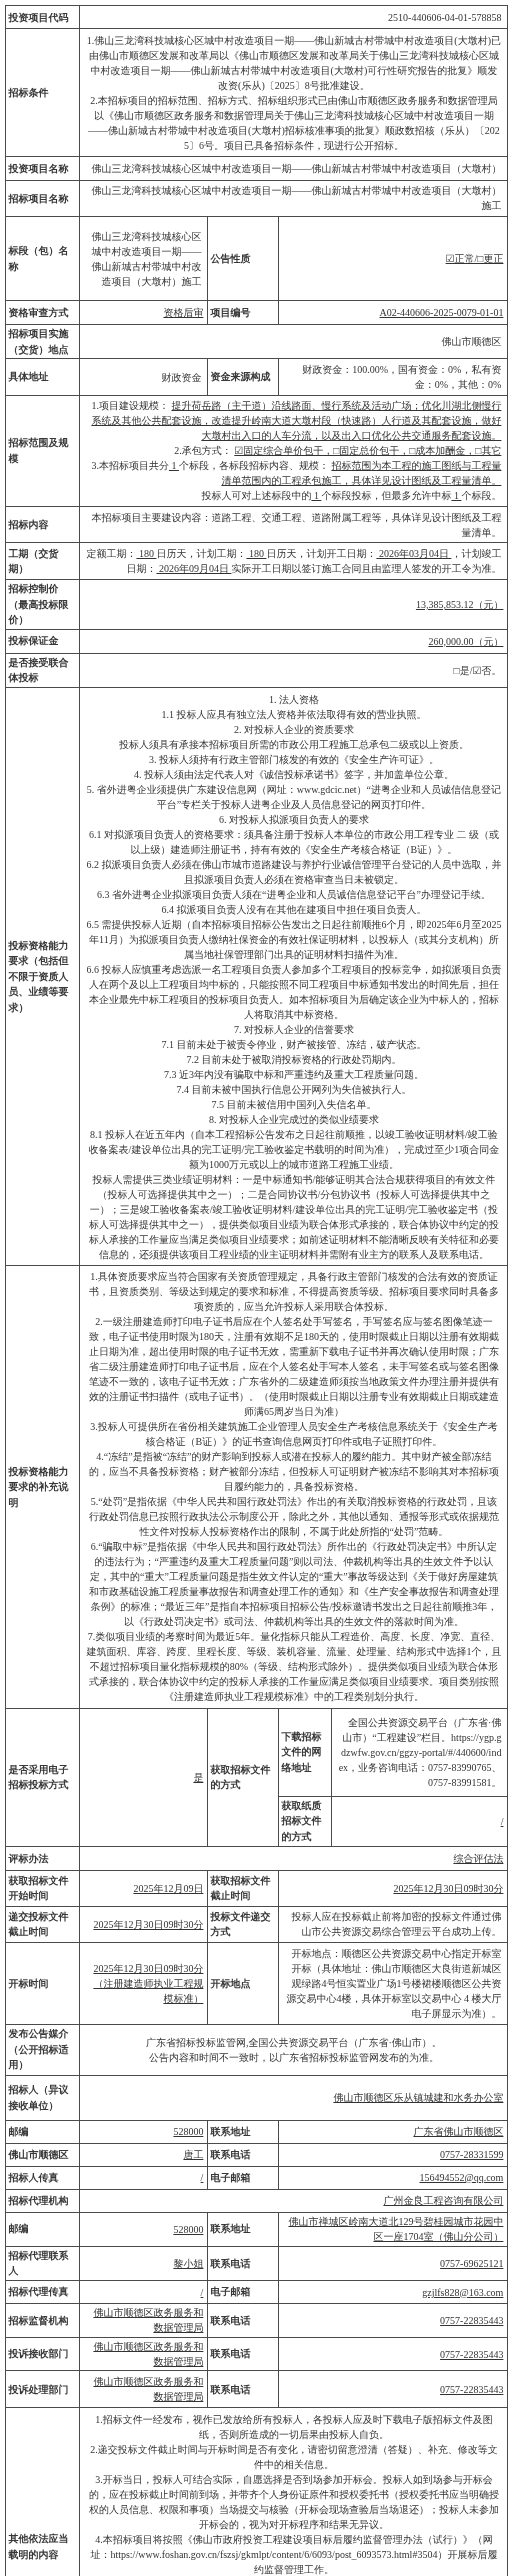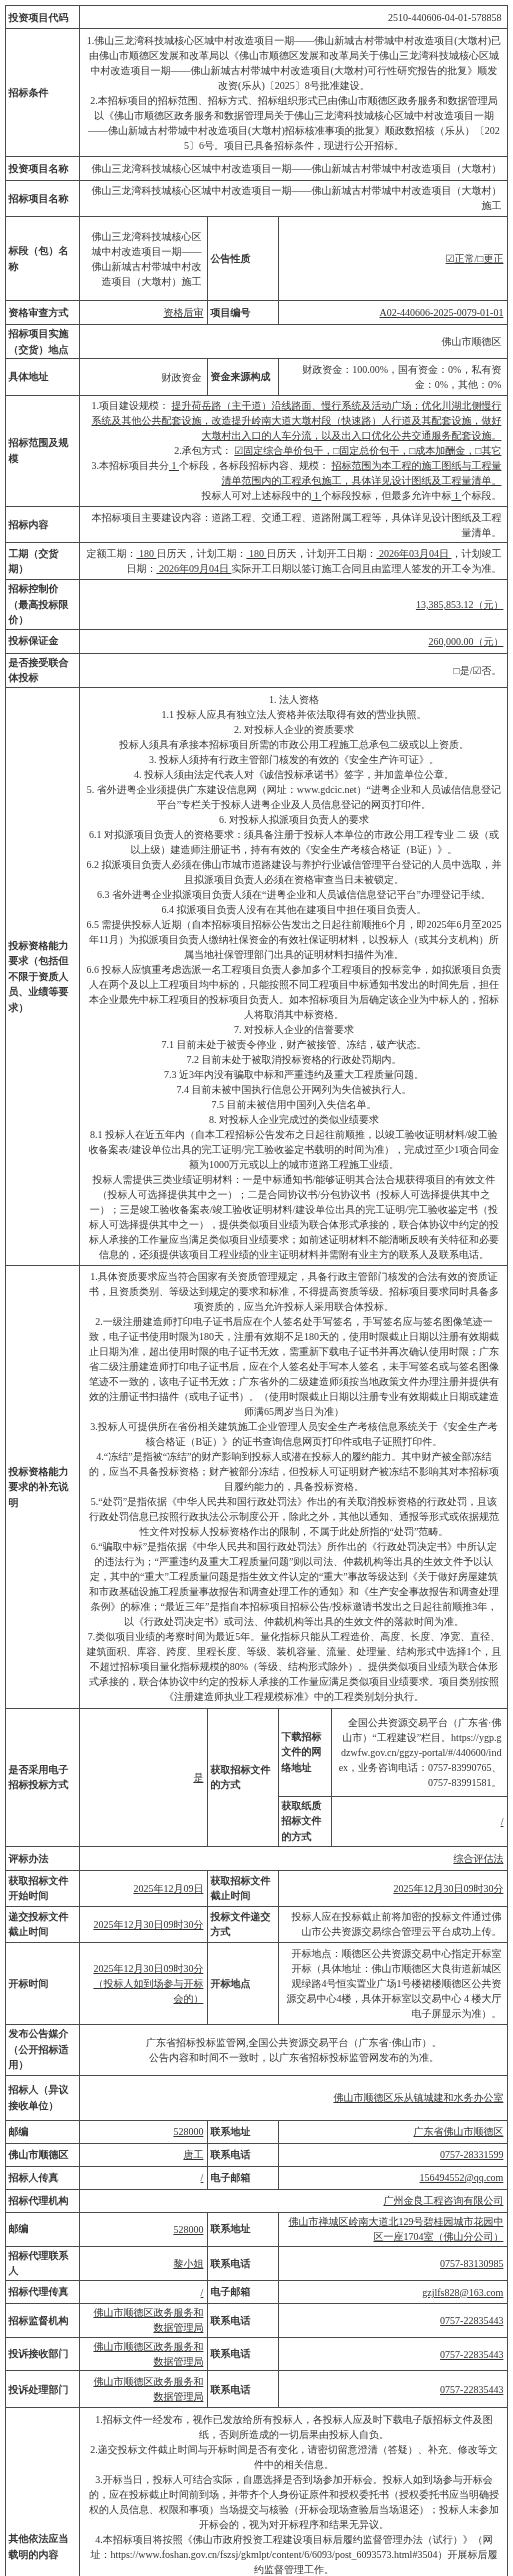--- a/index.html
+++ b/index.html
@@ -190,21 +190,21 @@
 
   <tr style="height:34px">
     <td class="lbl">递交投标文件截止时间</td>
     <td class="ctr">2025年12月30日09时30分</td>
     <td class="lbl">投标文件递交方式</td>
     <td class="lft" colspan="2">投标人应在投标截止前将加密的投标文件通过佛山市公共资源交易综合管理云平台成功上传。</td>
   </tr>
 
   <tr style="height:79px">
     <td class="lbl">开标时间</td>
-    <td class="ctr">2025年12月30日09时30分（投标人如到场参与开标会的）</td>
+    <td class="ctr">2025年12月30日09时30分（注册建造师执业工程规模标准）</td>
     <td class="lbl">开标地点</td>
     <td class="lft" colspan="2">开标地点：顺德区公共资源交易中心指定开标室开标（具体地址：佛山市顺德区大良街道新城区观绿路4号恒实置业广场1号楼裙楼顺德区公共资源交易中心4楼，具体开标室以交易中心 4 楼大厅电子屏显示为准）。</td>
   </tr>
 
   <tr style="height:51px">
     <td class="lbl">发布公告媒介（公开招标适用）</td>
     <td class="big" colspan="4">广东省招标投标监管网,全国公共资源交易平台（广东省·佛山市）。
 公告内容和时间不一致时，以广东省招标投标监管网发布的为准。</td>
   </tr>
 
@@ -243,21 +243,21 @@
     <td class="lbl">邮编</td>
     <td class="ctr">528000</td>
     <td class="lbl">联系地址</td>
     <td class="ctr" colspan="2">佛山市禅城区岭南大道北129号碧桂园城市花园中区一座1704室（佛山分公司）</td>
   </tr>
 
   <tr style="height:23px">
     <td class="lbl">招标代理联系人</td>
     <td class="ctr">黎小姐</td>
     <td class="lbl">联系电话</td>
-    <td class="ctr" colspan="2">0757-83130985</td>
+    <td class="ctr" colspan="2">0757-69625121</td>
   </tr>
 
   <tr style="height:23px">
     <td class="lbl">招标代理传真</td>
     <td class="ctr">/</td>
     <td class="lbl">电子邮箱</td>
     <td class="ctr" colspan="2">gzjlfs828@163.com</td>
   </tr>
 
   <tr style="height:33px">

